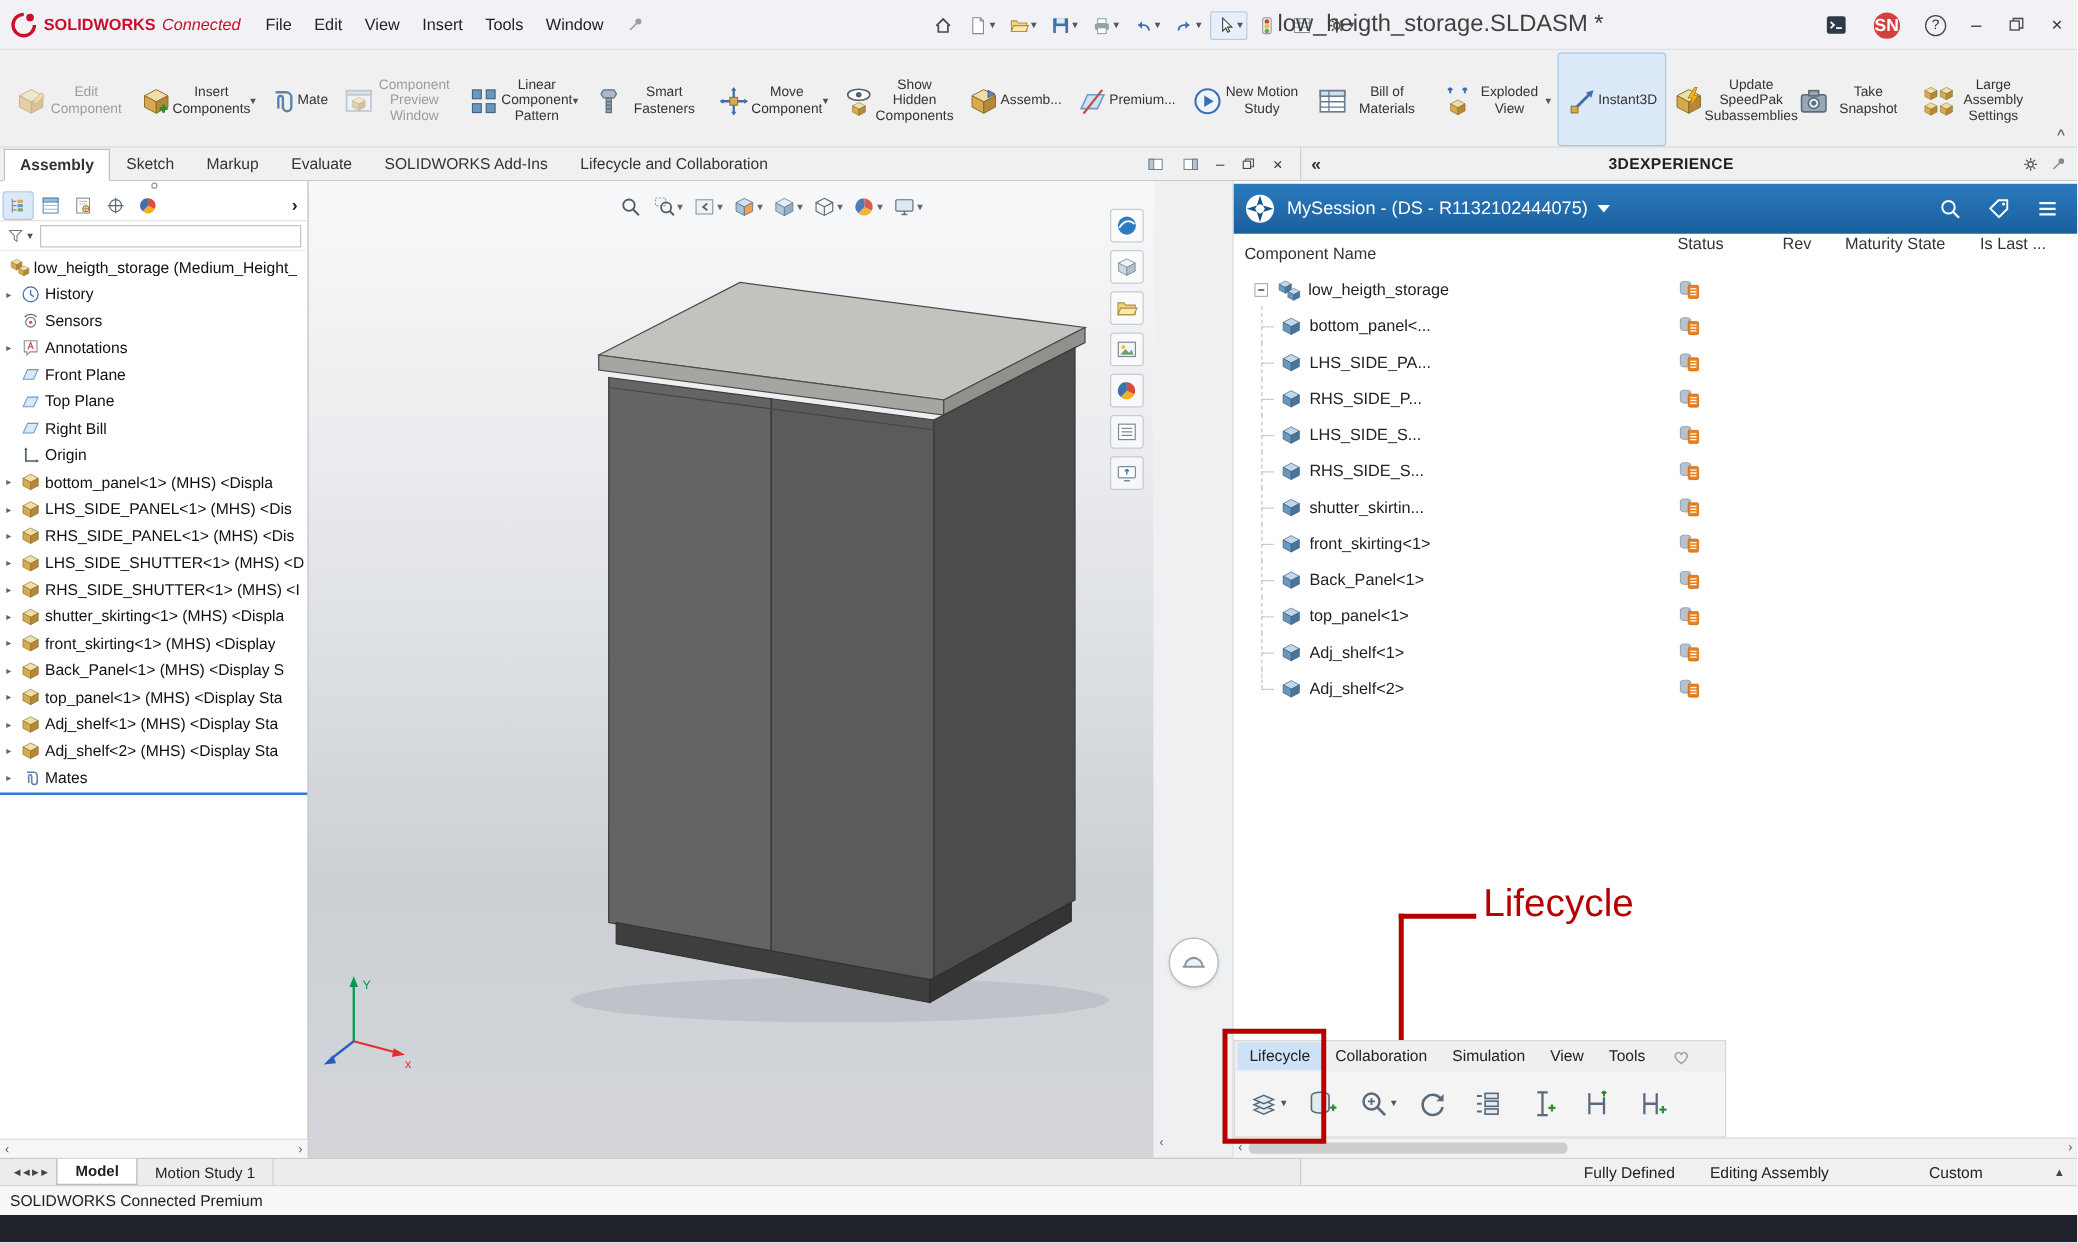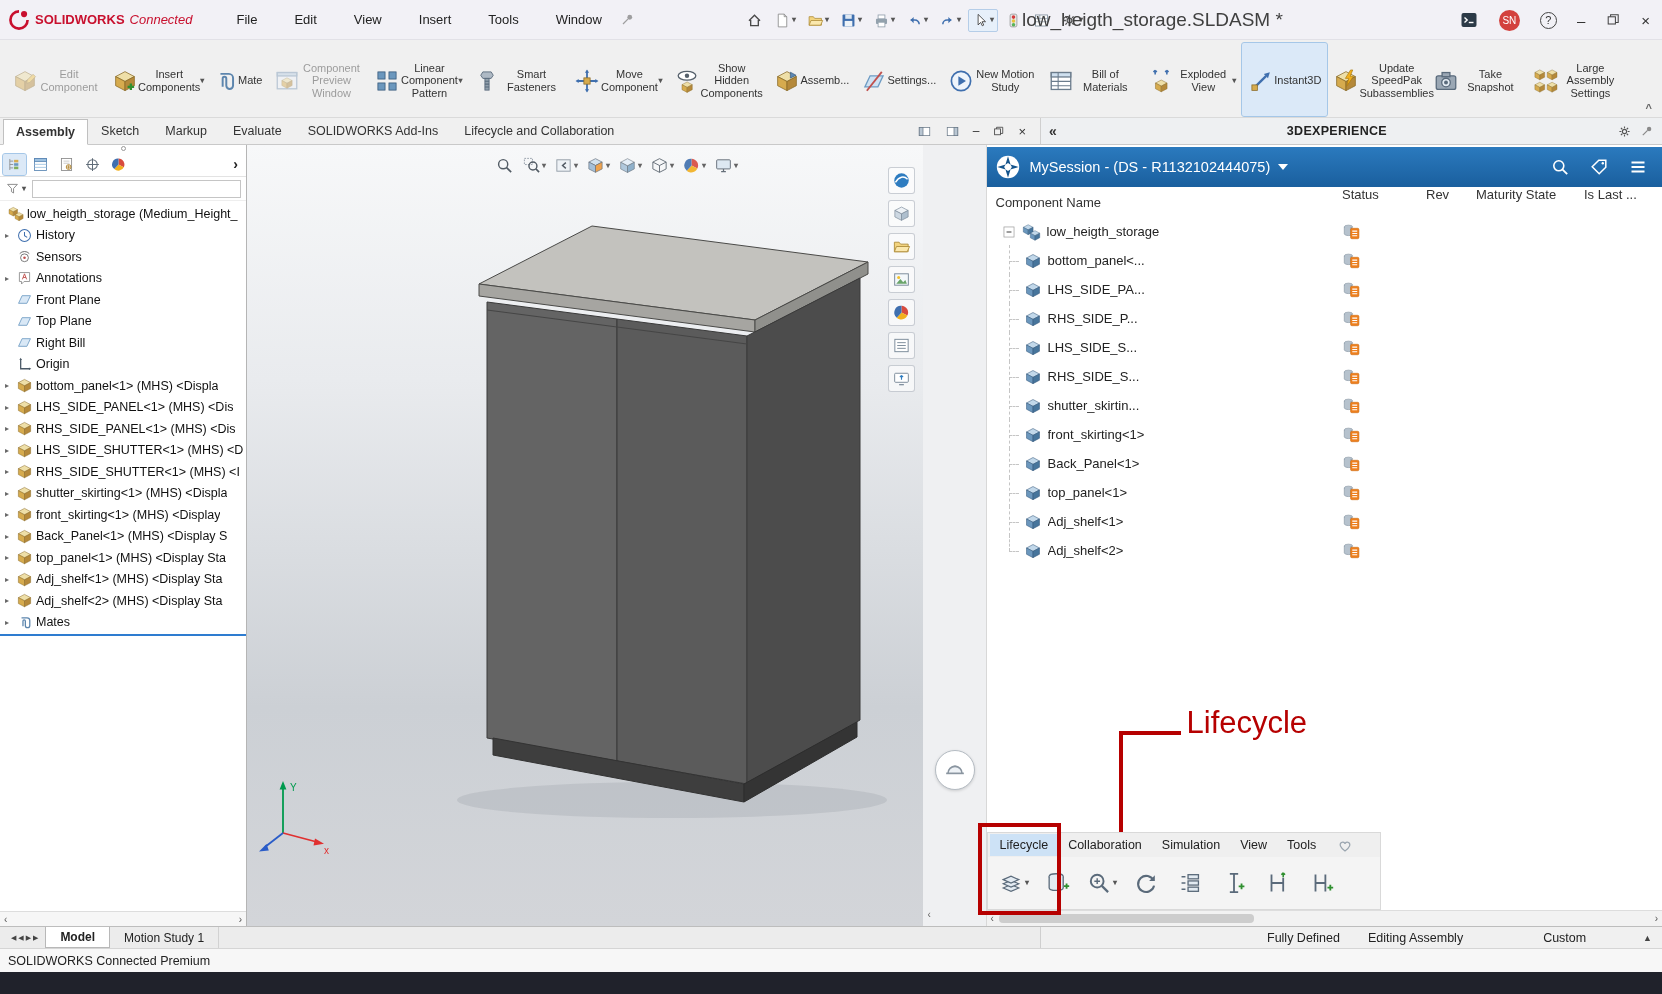--- a/index.html
+++ b/index.html
@@ -8,29 +8,29 @@
   .app{position:relative;width:1662px;height:994px;overflow:hidden;background:#fff}
   svg{display:block}
   .car{font-size:8px;color:#555;line-height:1}
 
   
   .titlebar{height:40px;background:#f2f1f6;border-bottom:1px solid #e2e1e7;position:relative;display:flex;align-items:center}
   .tb-left{display:flex;align-items:center;padding-left:8px}
   .brand{color:#c8102e;font-size:13px;margin-left:5px;white-space:nowrap}
   .brand b{font-weight:bold}
   .brand i{font-style:italic;margin-left:5px}
-  .menus{display:flex;gap:37px;margin-left:44px;font-size:13px;color:#222}
+  .menus{display:flex;gap:18px;margin-left:20px;font-size:13px;color:#222}
   .menu-item{cursor:default}
   .menu-pin{margin-left:18px;opacity:.8}
   .qat{position:absolute;left:742px;top:0;height:40px;display:flex;align-items:center;gap:3px}
   .qbtn{display:flex;align-items:center;gap:1px;padding:2px 3px;border:1px solid transparent;border-radius:2px}
   .qbtn.act{background:#e7f0fa;border-color:#b5cde8}
   .tb-title{position:absolute;left:1022px;top:0;line-height:40px;font-size:19px;color:#404040;white-space:nowrap}
   .tb-right{position:absolute;right:12px;top:0;height:40px;display:flex;align-items:center;gap:20px}
-  .sn-badge{width:21px;height:21px;border-radius:50%;background:#d3413d;color:#fff;font-size:10px;font-weight:normal;display:flex;align-items:center;justify-content:center}
+  .sn-badge{width:21px;height:21px;border-radius:50%;background:#d3413d;color:#fff;font-size:14px;font-weight:bold;display:flex;align-items:center;justify-content:center}
   .help-btn{width:17px;height:17px;border:1.3px solid #444;border-radius:50%;font-size:11px;color:#333;display:flex;align-items:center;justify-content:center}
   .wbtn{color:#333;font-size:15px;line-height:1}
 
   
   .ribbon{height:78px;background:#f0f0f0;display:flex;align-items:stretch;padding:3px 6px 1px;position:relative;border-bottom:1px solid #dadada}
   .rbtn{display:flex;flex-direction:row;align-items:center;padding:3px 6px 1px;min-width:52px;max-width:100px;text-align:center;color:#333;font-size:11px;line-height:1.12;border-radius:2px}
   .ric{height:28px;display:flex;align-items:center}
   .rbtn.dis{opacity:.45}
   .rbtn.act{background:#dbe9f8;outline:1px solid #a5c7e8}
   .ribbon-collapse{position:absolute;right:10px;bottom:3px;color:#666;font-size:11px;font-weight:bold}
@@ -367,21 +367,21 @@
         </span>
         <span>Assemb...</span>
       </div>
       <div class="rbtn">
         <span class="ric">
           <svg width="26" height="26" viewBox="0 0 20 20" aria-hidden="true">
             <polygon points="3,14.5 7,6 17,6 13,14.5" fill="#cfe2f3" stroke="#6d9bc3"></polygon>
             <path d="M4.5 17.5 16 3" stroke="#c0504d" stroke-width="1.4"></path>
           </svg>
         </span>
-        <span>Settings...</span>
+        <span>Premium...</span>
       </div>
       <div class="rbtn">
         <span class="ric">
           <svg width="26" height="26" viewBox="0 0 20 20" aria-hidden="true">
             <circle cx="10" cy="10" r="7.4" fill="#eef4fb" stroke="#3f6fae" stroke-width="1.3"></circle>
             <path d="M8 6.4v7.2l5.8-3.6z" fill="#3f6fae"></path>
           </svg>
         </span>
         <span>New Motion Study</span>
       </div>

